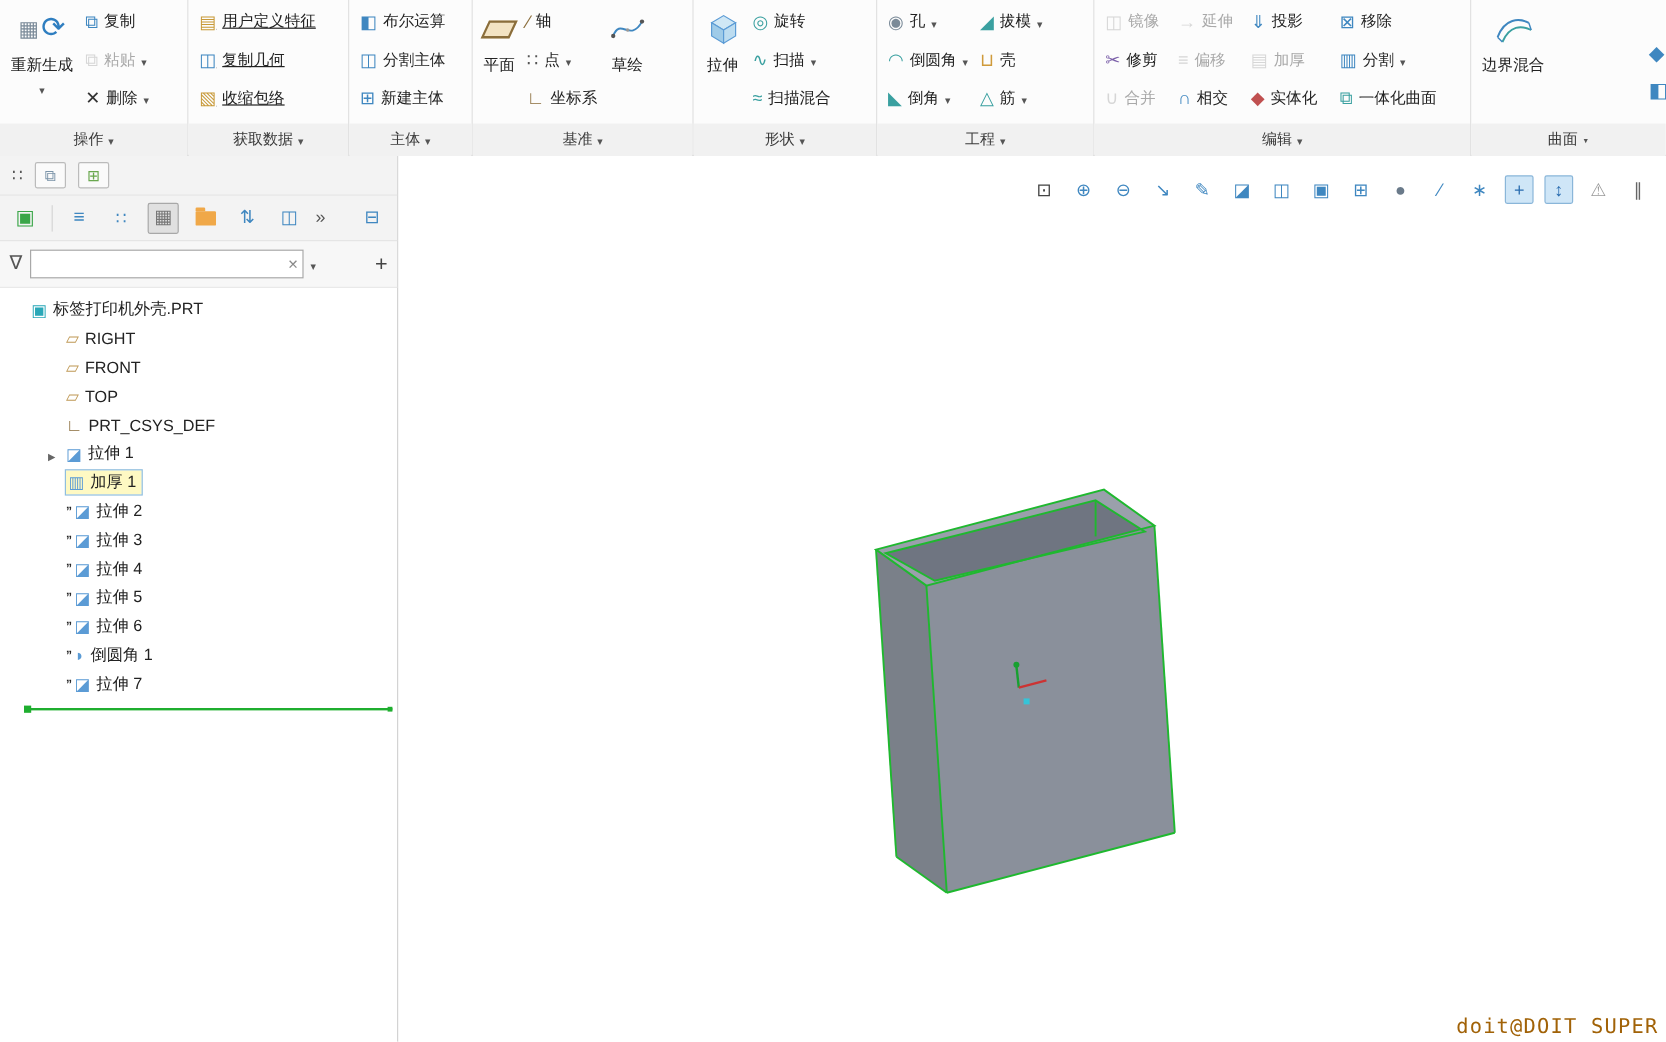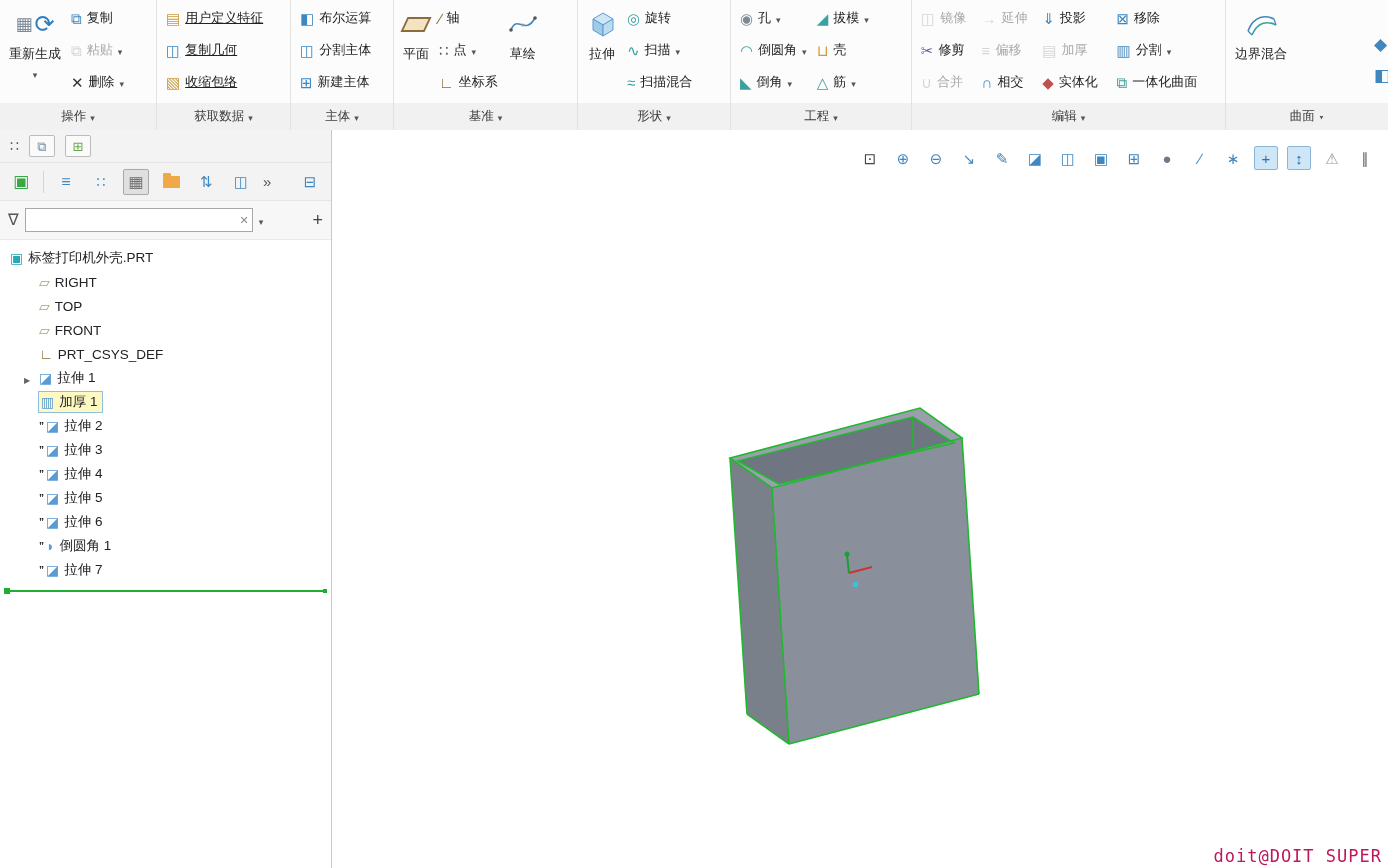--- a/index.html
+++ b/index.html
@@ -58,21 +58,21 @@
   .p-row3 { height:40px; background:#f7f7f7; display:flex; align-items:center; gap:6px; padding:0 8px;
     border-top:1px solid #e5e5e5; border-bottom:1px solid #e9e9e9; }
   .filterbox { position:relative; width:228px; height:24px; }
   .filterbox input { width:100%; height:100%; border:1px solid #a8a8a8; background:#fff; padding:0 20px 0 6px;
     font-family:inherit; font-size:13px; }
   .clearx { position:absolute; right:4px; top:4px; }
   .clearx::before { content:"✕"; font-size:11px; color:#8a8a8a; }
   .plusbtn::before { content:"+"; font-size:18px; color:#444; }
 
   
-  .tree { padding-top:6px; }
+  .tree { padding-top:6px;margin-left:16px; }
   .titem { height:24px; display:flex; align-items:center; gap:5px; white-space:nowrap; cursor:default; }
   .titem .tlabel { font-size:13.5px; }
   .texp { width:14px; text-align:center; flex-shrink:0; }
   .texp::before { content:"▶"; font-size:8px; color:#666; }
   .noexp { width:14px; flex-shrink:0; }
   .ticon { font-size:14px; }
   .ind0 { padding-left:10px; }
   .ind1 { padding-left:20px; }
   .selwrap { display:flex; align-items:center; gap:5px; padding:1px 4px 1px 2px; }
   .titem.selected .selwrap { background:#fef9c3; outline:1px solid #8fbede; }
@@ -82,21 +82,21 @@
   .insert-line::after { content:""; position:absolute; right:0; top:-3px; width:4px; height:4px; background:#1fae2f; }
 
   
   .gtoolbar { position:absolute; left:858px; top:146px; display:flex; gap:9px; }
   .gbtn { width:24px; height:24px; display:flex; align-items:center; justify-content:center;
     border-radius:2px; color:#3f87c0; }
   .gbtn .ic { font-size:15px; color:inherit; }
   .gbtn.active { background:#cfe6f7; border:1px solid #8ab6d9; color:#2a6db0; }
   .viewport { position:absolute; left:332px; top:130px; right:0; bottom:0; background:#ffffff; }
   .watermark { position:absolute; right:6px; bottom:2px; font-family:"DejaVu Sans Mono",monospace;
-    font-size:17px; color:#be185d; letter-spacing:1px; }
+    font-size:17px; color:#a16207; letter-spacing:1px; }
 </style>
 </head>
 <body>
 
 <div class="ribbon">
 
   <div class="rgroup g-ops">
     <div class="gcontent">
       <div class="btn-big">
         <span class="bigicon">
@@ -440,26 +440,26 @@
       <span class="tlabel">标签打印机外壳.PRT</span>
     </div>
     <div class="titem ind1">
       <span class="noexp"></span>
       <span class="ic ticon" data-glyph="▱" style="color:#c09a58"></span>
       <span class="tlabel">RIGHT</span>
     </div>
     <div class="titem ind1">
       <span class="noexp"></span>
       <span class="ic ticon" data-glyph="▱" style="color:#c09a58"></span>
+      <span class="tlabel">FRONT</span>
+    </div>
+    <div class="titem ind1">
+      <span class="noexp"></span>
+      <span class="ic ticon" data-glyph="▱" style="color:#c09a58"></span>
       <span class="tlabel">TOP</span>
-    </div>
-    <div class="titem ind1">
-      <span class="noexp"></span>
-      <span class="ic ticon" data-glyph="▱" style="color:#c09a58"></span>
-      <span class="tlabel">FRONT</span>
     </div>
     <div class="titem ind1">
       <span class="noexp"></span>
       <span class="ic ticon" data-glyph="∟" style="color:#8a6d3b"></span>
       <span class="tlabel">PRT_CSYS_DEF</span>
     </div>
     <div class="titem ind1">
       <span class="texp"></span>
       <span class="ic ticon" data-glyph="◪" style="color:#5b9bd5"></span>
       <span class="tlabel">拉伸 1</span>

